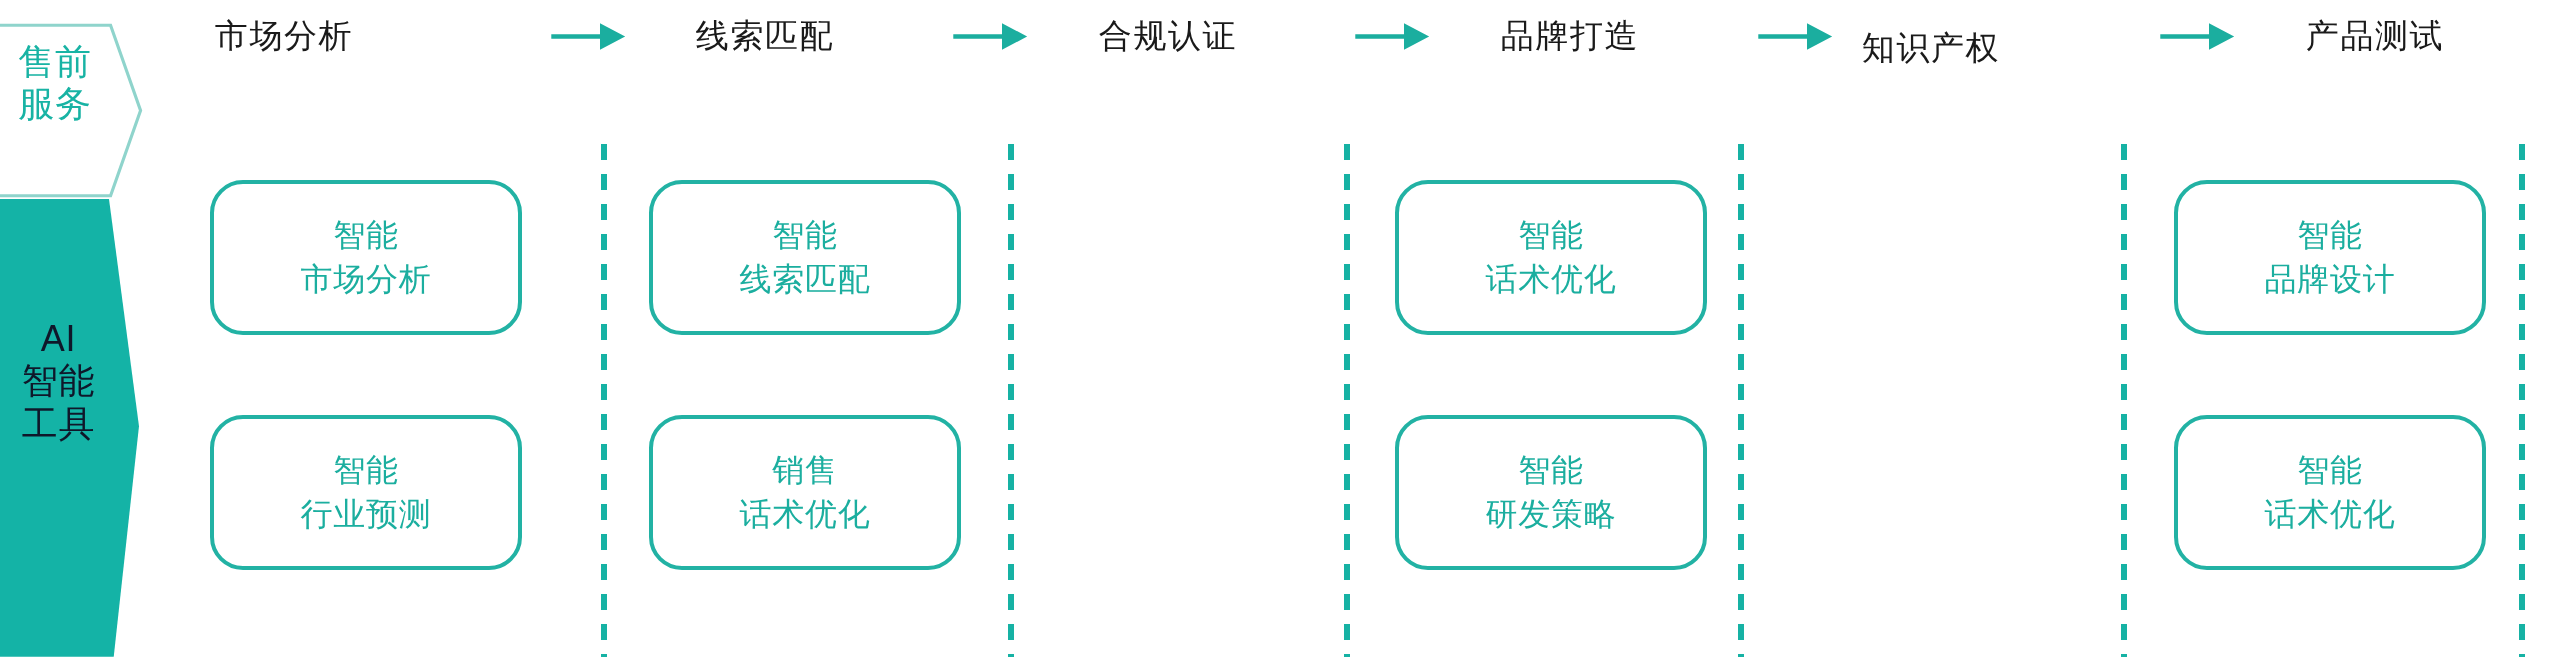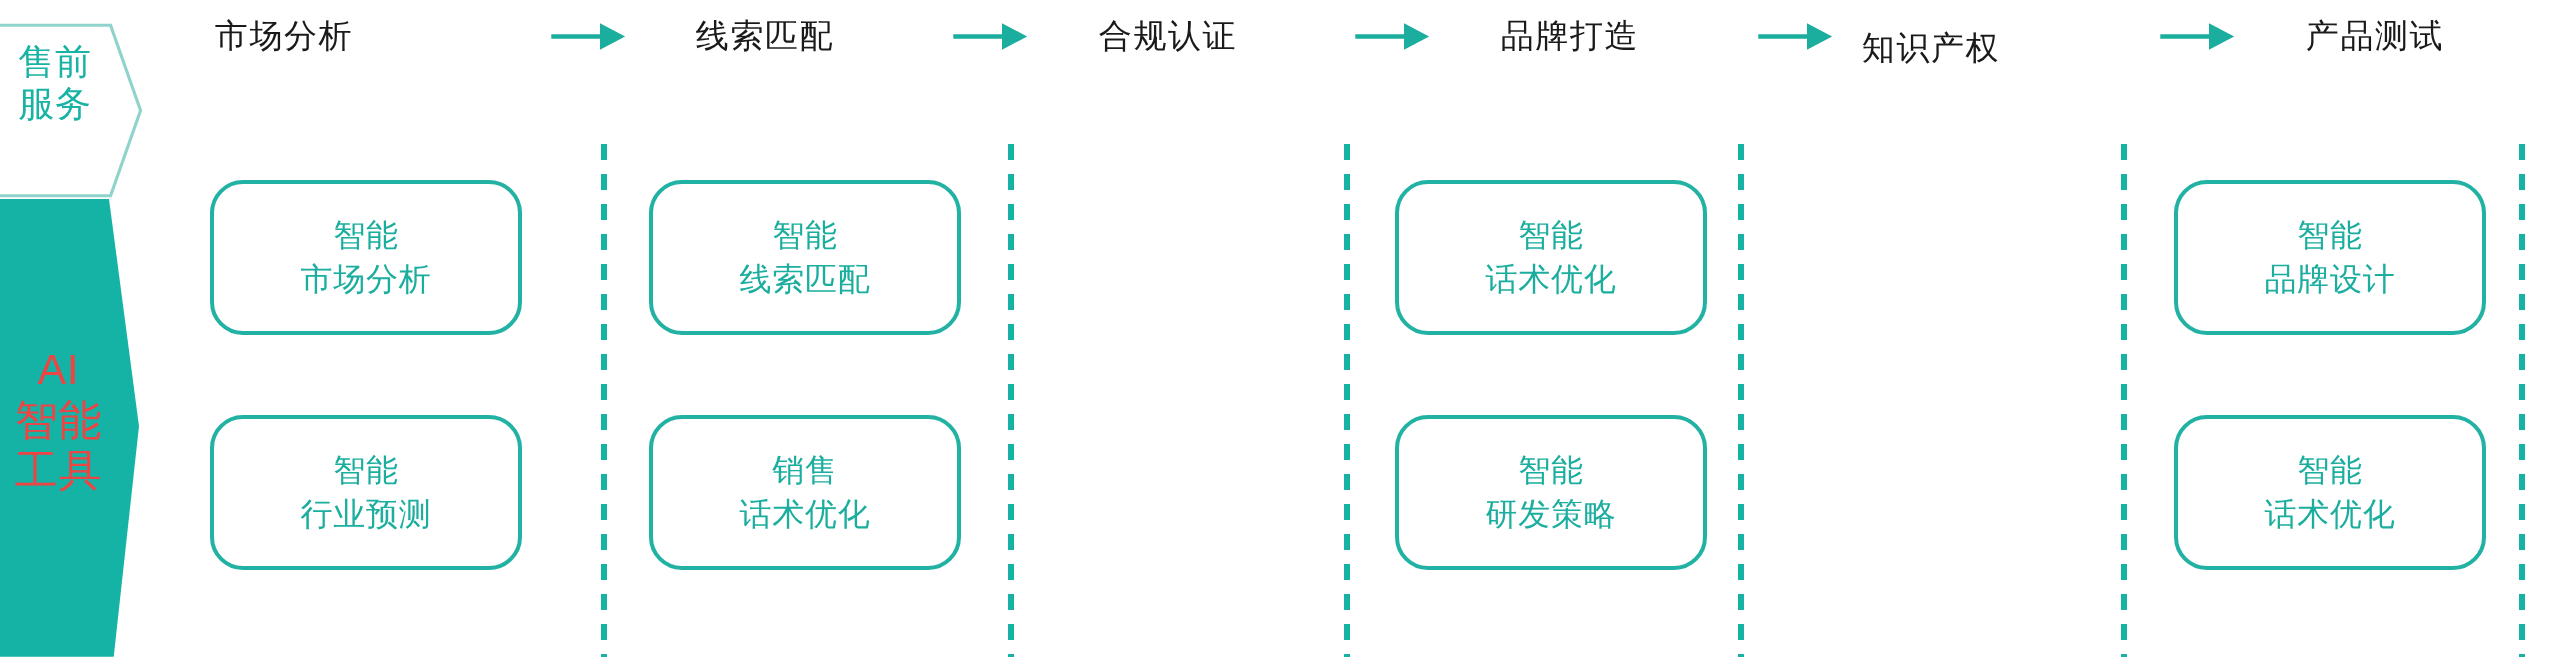--- a/index.html
+++ b/index.html
@@ -38,24 +38,24 @@
   .rail-label-presale {
     left: 0;
     top: 41px;
     width: 110px;
     font-size: 36px;
     color: #18B3A4;
     letter-spacing: 0.8px;
   }
   .rail-label-ai {
     left: 0;
-    top: 344px;
+    top: 318px;
     width: 117px;
-    font-size: 43px;
-    color: #ef4444;
+    font-size: 36px;
+    color: #0f172a;
     letter-spacing: 0.8px;
   }
 
   
   .header-row {
     position: absolute;
     left: 158px;
     top: 0;
     width: 2418px;
     height: 73px;

